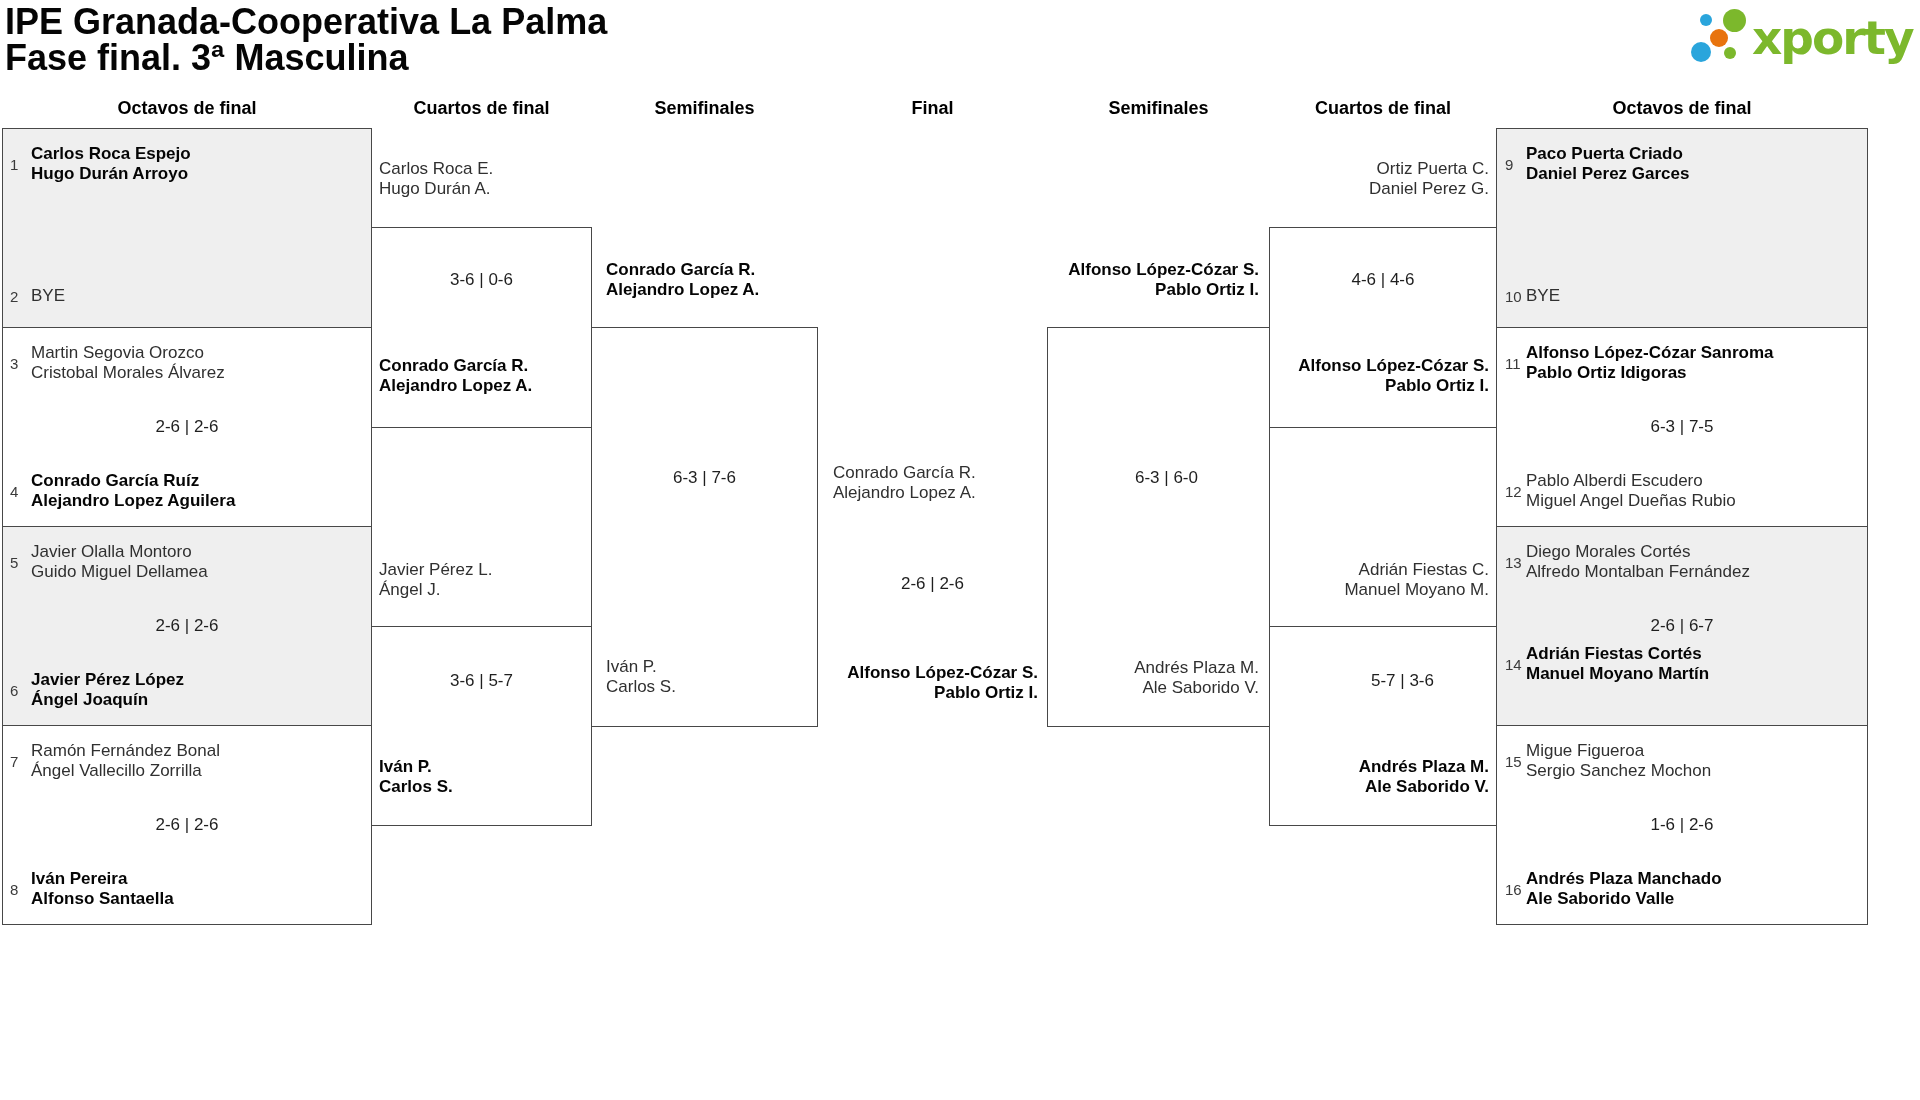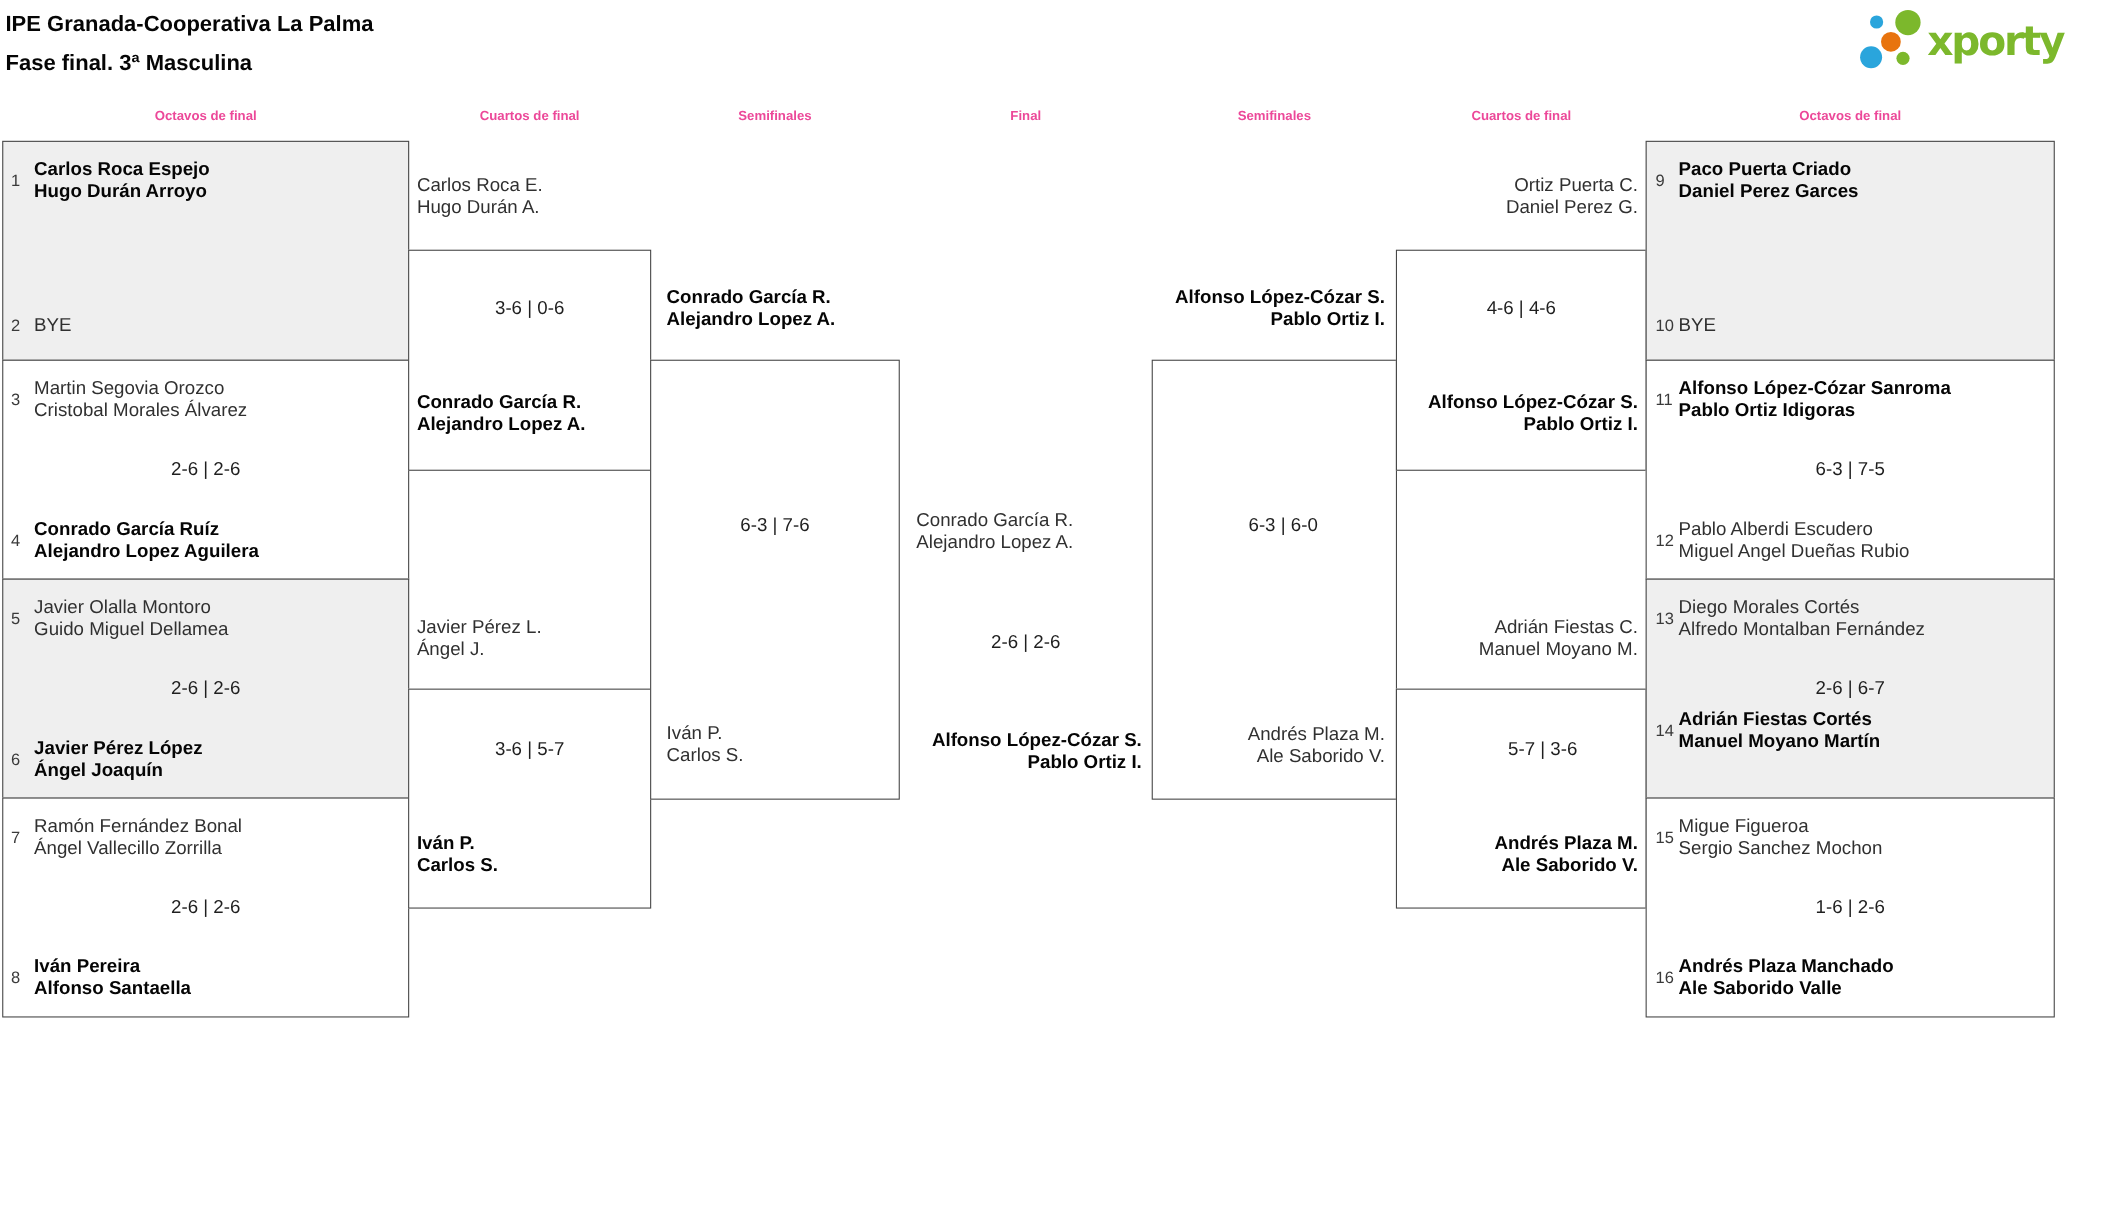--- a/index.html
+++ b/index.html
@@ -8,42 +8,42 @@
   }
   *{margin:0;padding:0;box-sizing:border-box;}
   html,body{background:#fff;}
   body{font-family:"Liberation Sans","DejaVu Sans",sans-serif;color:var(--text);}
   #canvas{position:relative;width:1920px;height:1100px;background:#fff;overflow:hidden;}
 
   .abs{position:absolute;}
   .box{position:absolute;border:1px solid var(--line);background:#fff;}
   .box.gray{background:var(--box-gray);}
 
-  .page-title{position:absolute;left:5px;top:4px;font-size:20px;line-height:36px;font-weight:600;color:var(--text-strong);letter-spacing:0;}
-  .rh{position:absolute;top:98px;height:22px;font-size:12px;font-weight:600;color:#ec4899;text-align:center;}
+  .page-title{position:absolute;left:5px;top:4px;font-size:36px;line-height:36px;font-weight:600;color:var(--text-strong);letter-spacing:0;}
+  .rh{position:absolute;top:98px;height:22px;font-size:18px;font-weight:600;color:#000000;text-align:center;}
 
   .names{font-size:17px;line-height:20px;color:var(--text);}
   .ln{display:block;white-space:nowrap;}
   .w .ln, .names.w{font-weight:700;color:var(--text-strong);}
   .right{text-align:right;}
 
   .team-row{position:absolute;display:flex;align-items:center;}
   .seed{width:21px;flex:none;font-size:15px;color:#3a3a3a;font-weight:400;}
 
   .score{position:absolute;font-size:17px;line-height:20px;color:#1f1f1f;text-align:center;white-space:nowrap;}
 
   
   .logo{position:absolute;left:1688px;top:6px;width:225px;height:66px;cursor:pointer;}
   .dot{position:absolute;border-radius:50%;}
   .d1{left:12px;top:8px;width:12px;height:12px;background:var(--brand-blue);}
   .d2{left:35px;top:3px;width:23px;height:23px;background:var(--brand-green);}
   .d3{left:22px;top:23px;width:18px;height:18px;background:var(--brand-orange);}
   .d4{left:3px;top:36px;width:20px;height:20px;background:var(--brand-blue);}
   .d5{left:36px;top:41px;width:12px;height:12px;background:var(--brand-green);}
-  .logo-text{position:absolute;left:64px;top:6px;font-size:37px;line-height:52px;font-weight:800;letter-spacing:-2px;color:var(--brand-green);font-family:"DejaVu Sans","Liberation Sans",sans-serif;}
+  .logo-text{position:absolute;left:64px;top:6px;font-size:47px;line-height:52px;font-weight:800;letter-spacing:-2px;color:var(--brand-green);font-family:"DejaVu Sans","Liberation Sans",sans-serif;}
 </style>
 </head>
 <body>
 
 <div id="canvas">
 
   <div class="page-title">
     <div>IPE Granada-Cooperativa La Palma</div>
     <div>Fase final. 3ª Masculina</div>
   </div>

